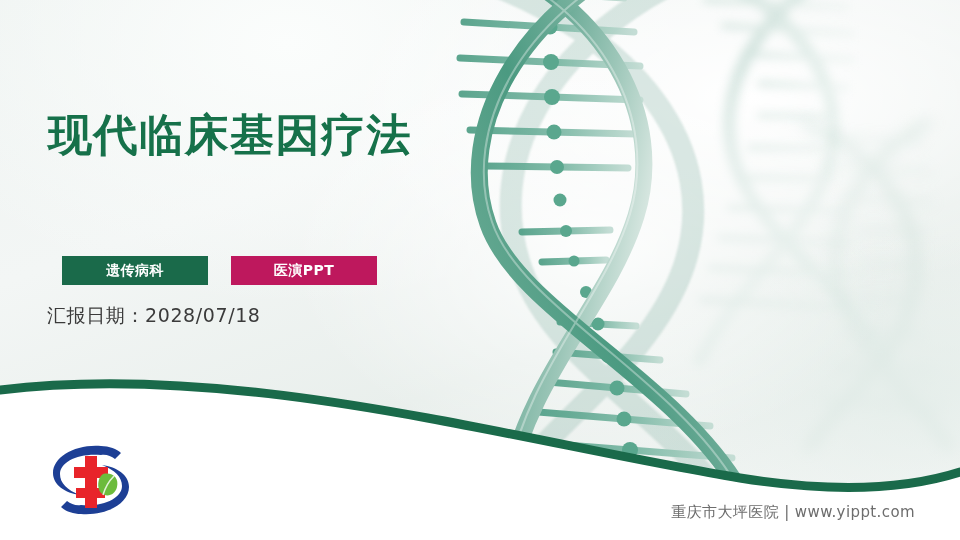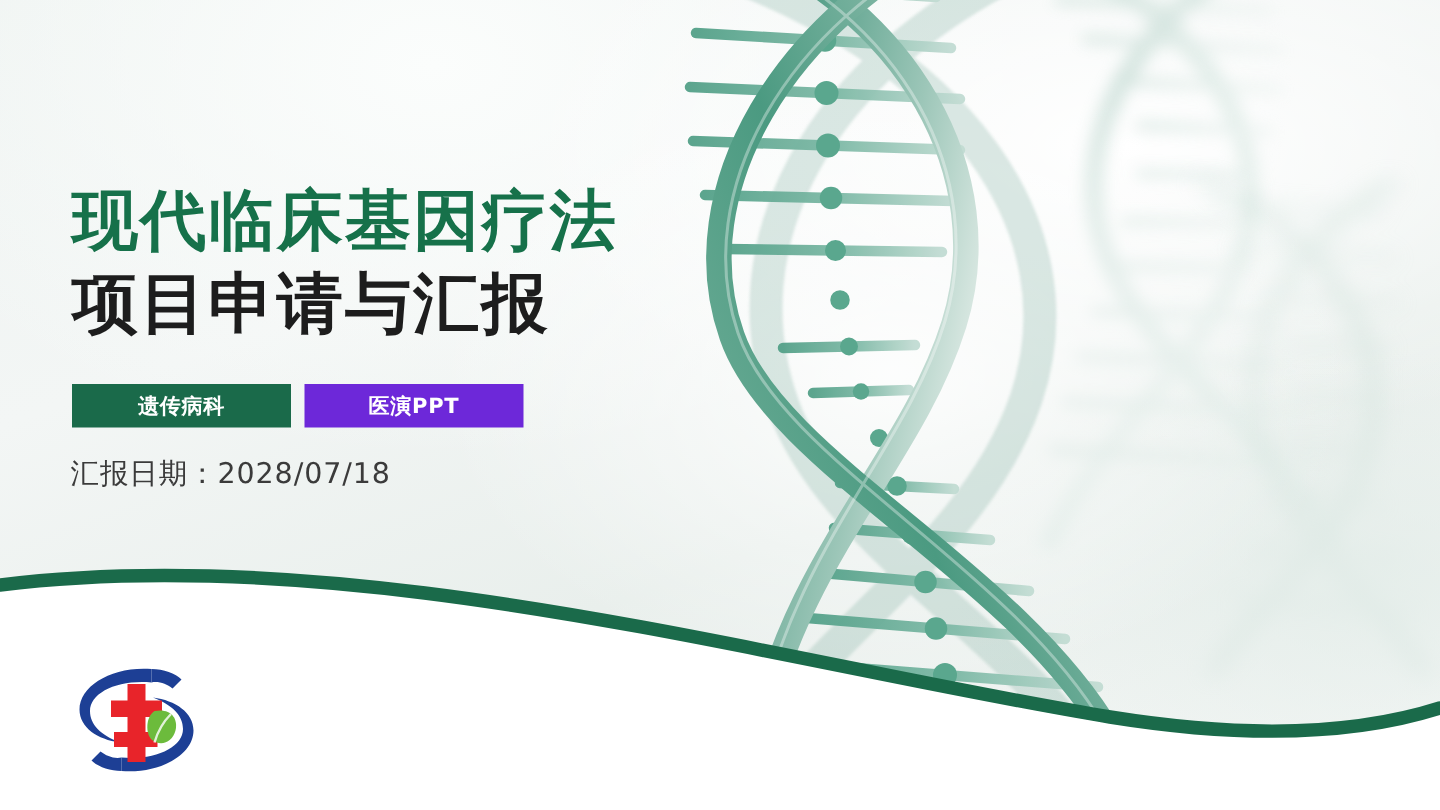--- a/index.html
+++ b/index.html
@@ -71,52 +71,51 @@
   
   .curve-wrap{
     position:absolute;left:0;top:350px;width:960px;height:190px;
   }
 
   
   .title-block{
     position:absolute;
     left:48px;top:108px;
     width:520px;
-    margin-top:13px;
   }
   .title-line{
     font-size:44px;
     font-weight:700;
     line-height:1.24;
     letter-spacing:1.5px;
     font-family:"DejaVu Sans","Liberation Sans",sans-serif;
     white-space:nowrap;
   }
   .title-line.l1{color:#16714a;}
   .title-line.l2{color:#1d1d1d;}
 
   .badges{
     position:absolute;
-    left:48px;top:256px;
+    left:62px;top:256px;
     display:flex;
-    gap:9px;
+    gap:23px;
     align-items:flex-end;
   }
   .badge{
     display:flex;align-items:center;justify-content:center;
     height:29px;
     padding:0 17px;
     color:#ffffff;
     font-size:14px;
     font-weight:700;
     letter-spacing:.5px;
     font-family:"DejaVu Sans","Liberation Sans",sans-serif;
   }
   .badge.green{background:#1a6a4a;min-width:112px;}
-  .badge.gray{background:#6d28d9;min-width:112px;}
+  .badge.gray{background:#be185d;min-width:112px;}
 
   .date-line{
     position:absolute;
     left:47px;top:303px;
     font-size:19px;
     color:#3b3b3b;
     letter-spacing:.6px;
     font-family:"DejaVu Sans","Liberation Sans",sans-serif;
   }
 
@@ -271,21 +270,20 @@
     <svg width="960" height="190" viewBox="0 0 960 190" aria-hidden="true">
 
       <path d="M0,44 C240,14 520,96 740,132 C840,148 910,142 960,126 L960,190 L0,190 Z" fill="#ffffff"></path>
 
       <path d="M0,40 C240,10 520,92 740,128 C840,144 910,138 960,122" fill="none" stroke="#1a6a4a" stroke-width="9" stroke-linecap="round"></path>
     </svg>
   </div>
 
   <div class="title-block">
     <div class="title-line l1">现代临床基因疗法</div>
-    <div class="title-line l2">项目申请与汇报</div>
   </div>
 
   <div class="badges">
     <div class="badge green">遗传病科</div>
     <div class="badge gray">医演PPT</div>
   </div>
 
   <div class="date-line">汇报日期：2028/07/18</div>
 
   <svg class="logo" viewBox="0 0 88 80" aria-hidden="true">
@@ -296,14 +294,15 @@
 
     <path d="M54,6 C62,6 70,9 74,13 L68,19 C64,16 59,14 54,15 Z" fill="#1d3f95"></path>
     <path d="M34,74 C26,74 18,71 14,67 L20,61 C24,64 29,66 34,65 Z" fill="#1d3f95"></path>
 
     <path d="M38,16 L50,16 L50,27 L61,27 L61,38 L50,38 L50,48 L58,48 L58,58 L50,58 L50,68 L38,68 L38,58 L29,58 L29,48 L38,48 L38,38 L27,38 L27,27 L38,27 Z" fill="#e8242a"></path>
 
     <path d="M56,34 C66,32 72,38 70,47 C68,55 60,58 54,53 C50,49 50,38 56,34 Z" fill="#6cbb3c"></path>
     <path d="M67,36 C62,41 58,48 56,55" stroke="#ffffff" stroke-width="1.6" fill="none" opacity=".8"></path>
   </svg>
 
+  <div class="footer">重庆市大坪医院 | www.yippt.com</div>
 
 </div>
 
 </body></html>

